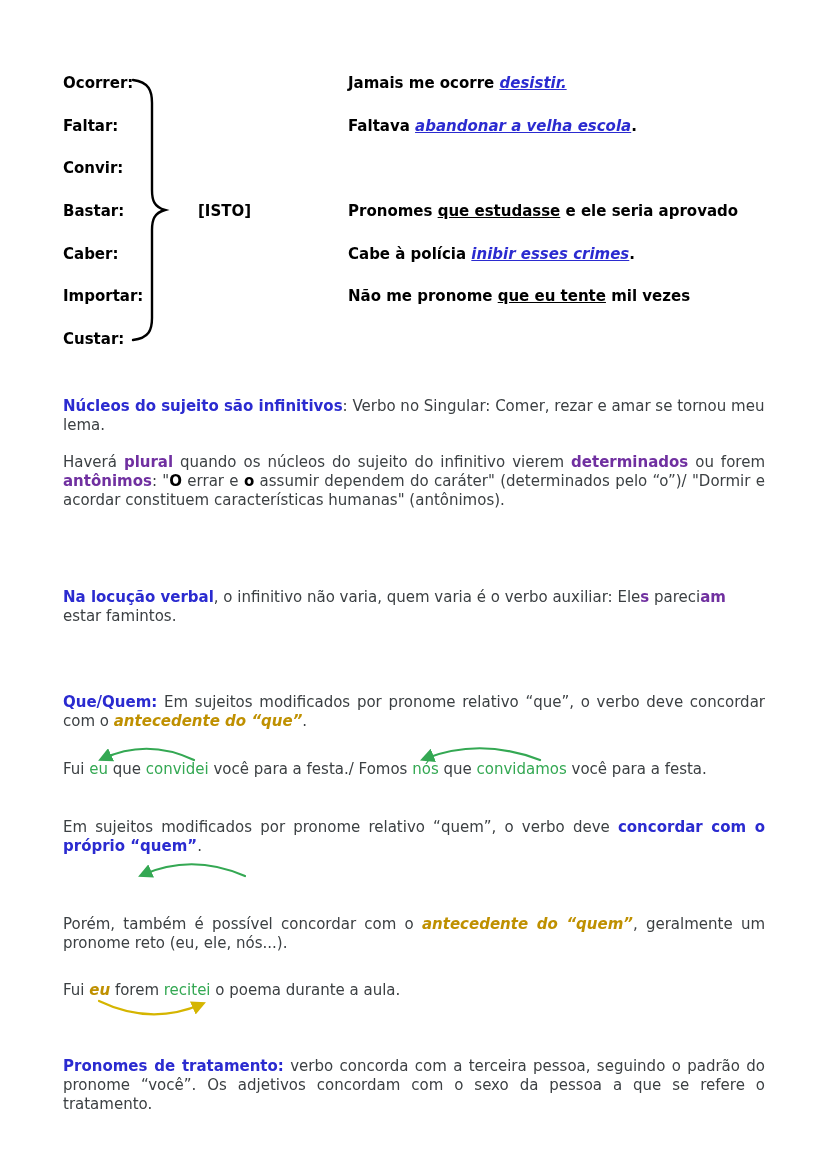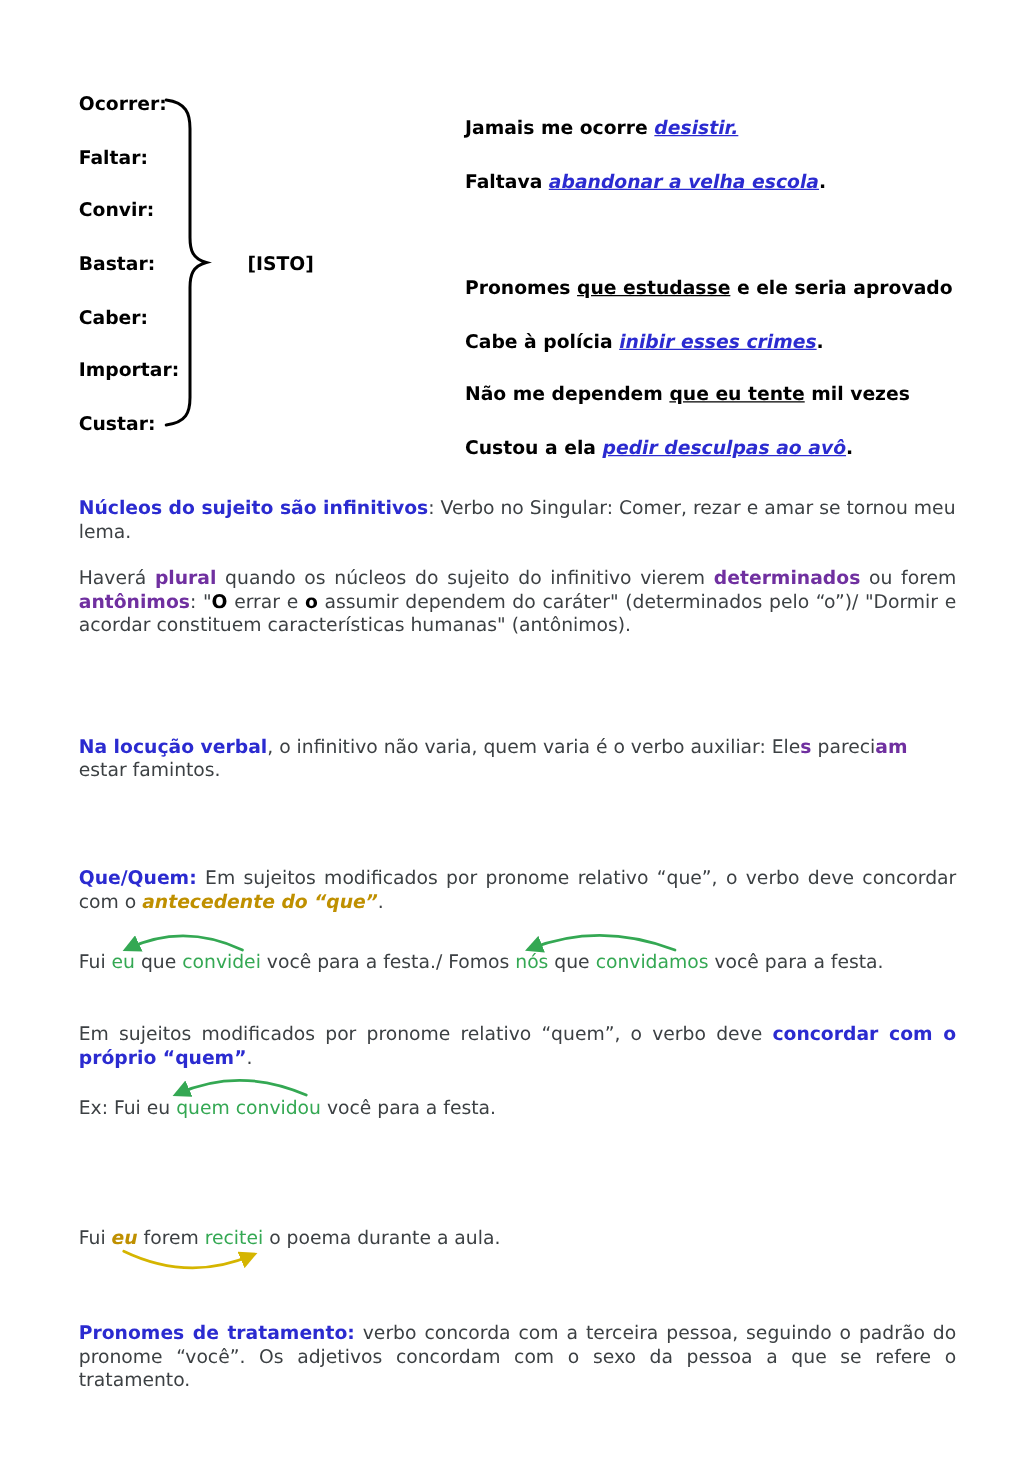--- a/index.html
+++ b/index.html
@@ -6,21 +6,21 @@
     --blue:#2b2bd0; --purple:#7030a0; --green:#34a853; --olive:#bf9000;
     --yellowArrow:#d5b500; --body:#3c4043; --black:#000; --pageBg:#fff;
   }
   html,body{margin:0;padding:0;background:#fff;}
   .page{
     position:relative; width:828px; height:1171px; background:var(--pageBg);
     font-family:"DejaVu Sans","Liberation Sans",sans-serif; overflow:hidden;
   }
   
   .vt-verb{position:absolute; left:63px; font-size:15px; font-weight:bold; color:var(--black); white-space:nowrap;}
-  .vt-ex{position:absolute; left:372px; font-size:15px; font-weight:bold; color:var(--black); white-space:nowrap;margin-top:19px;}
+  .vt-ex{position:absolute; left:348px; font-size:15px; font-weight:bold; color:var(--black); white-space:nowrap;}
   .isto{position:absolute; left:198px; top:202px; font-size:15px; font-weight:bold; color:var(--black);}
   
   .para,.sentence{position:absolute; left:63px; width:702px; font-size:15px; line-height:19px; color:var(--body);}
   .just{text-align:justify;}
   .sentence{white-space:nowrap;}
   
   .seg.plain{color:var(--body);}
   .seg.b{color:var(--black); font-weight:bold;}
   .seg.bu{color:var(--black); font-weight:bold; text-decoration:underline;}
   .seg.u{}
@@ -51,41 +51,40 @@
 
   <div class="vt-verb" style="top:159px">Convir:</div>
 
   <div class="vt-verb" style="top:202px">Bastar:</div>
   <div class="vt-ex" style="top:202px"><span class="seg b">Pronomes </span><span class="seg bu">que estudasse</span><span class="seg b"> e ele seria aprovado</span></div>
 
   <div class="vt-verb" style="top:245px">Caber:</div>
   <div class="vt-ex" style="top:245px"><span class="seg b">Cabe à polícia </span><span class="seg blue-biu">inibir esses crimes</span><span class="seg b">.</span></div>
 
   <div class="vt-verb" style="top:287px">Importar:</div>
-  <div class="vt-ex" style="top:287px"><span class="seg b">Não me dependem </span><span class="seg bu">que eu tente</span><span class="seg b"> mil vezes</span></div>
+  <div class="vt-ex" style="top:287px"><span class="seg b">Não me pronome </span><span class="seg bu">que eu tente</span><span class="seg b"> mil vezes</span></div>
 
   <div class="vt-verb" style="top:330px">Custar:</div>
-  <div class="vt-ex" style="top:330px"><span class="seg b">Custou a ela </span><span class="seg blue-biu">pedir desculpas ao avô</span><span class="seg b">.</span></div>
 
   <div class="isto">[ISTO]</div>
 
   <div class="para" style="top:397px"><span class="seg blue-b">Núcleos do sujeito são infinitivos</span><span class="seg plain">: Verbo no Singular: Comer, rezar e amar se torn</span><span class="seg u">ou</span><span class="seg plain"> meu lema.</span></div>
 
   <div class="para just" style="top:453px"><span class="seg plain">Haverá </span><span class="seg purple-b">plural</span><span class="seg plain"> quando os núcleos do sujeito do infinitivo vierem </span><span class="seg purple-b">determinados</span><span class="seg plain"> ou forem </span><span class="seg purple-b">antônimos</span><span class="seg plain">: "</span><span class="seg b">O</span><span class="seg plain"> errar e </span><span class="seg b">o</span><span class="seg plain"> assumir dependem do caráter" (determinados pelo “o”)/ "Dormir e acordar constituem características humanas" (antônimos).</span></div>
 
   <div class="para just" style="top:693px"><span class="seg blue-b">Que/Quem:</span><span class="seg plain"> Em sujeitos modificados por pronome relativo “que”, o verbo deve concordar com o </span><span class="seg olive-bi">antecedente do “que”</span><span class="seg plain">.</span></div>
 
   <div class="para" style="top:588px"><span class="seg blue-b">Na locução verbal</span><span class="seg plain">, o infinitivo não varia, quem varia é o verbo auxiliar: Ele</span><span class="seg purple-b">s</span><span class="seg plain"> pareci</span><span class="seg purple-b">am</span><span class="seg plain"> estar famintos.</span></div>
 
   <div class="sentence" style="top:760px"><span class="seg plain">Fui </span><span class="seg green">eu</span><span class="seg plain"> que </span><span class="seg green">convidei</span><span class="seg plain"> você para a festa./ Fomos </span><span class="seg green">nós</span><span class="seg plain"> que </span><span class="seg green">convidamos</span><span class="seg plain"> você para a festa.</span></div>
 
   <div class="para just" style="top:818px"><span class="seg plain">Em sujeitos modificados por pronome relativo “quem”, o verbo deve </span><span class="seg blue-b">concordar com o próprio “quem”</span><span class="seg plain">.</span></div>
 
-  <div class="sentence" style="top:877px"><span class="seg plain">Ex: Fui eu </span><span class="seg green">quem convidou</span><span class="seg plain"> você para a festa.</span></div>
 
+  <div class="para just" style="top:915px"><span class="seg plain">Porém, também é possível concordar com o </span><span class="seg olive-bi">antecedente do “quem”</span><span class="seg plain">, geralmente um pronome reto (eu, ele, nós...).</span></div>
 
   <div class="sentence" style="top:981px"><span class="seg plain">Fui </span><span class="seg olive-bi">eu</span><span class="seg plain"> forem </span><span class="seg green">recitei</span><span class="seg plain"> o poema durante a aula.</span></div>
 
   <div class="para just" style="top:1057px"><span class="seg blue-b">Pronomes de tratamento:</span><span class="seg plain"> verbo concorda com a terceira pessoa, seguindo o padrão do pronome “você”. Os adjetivos concordam com o sexo da pessoa a que se refere o tratamento.</span></div>
 
   <svg class="overlay" width="828" height="1171" viewBox="0 0 828 1171">
     <defs>
       <marker id="ah-green" viewBox="0 0 10 10" refX="7" refY="5" markerWidth="6.5" markerHeight="6.5" orient="auto">
         <path d="M0,0 L10,5 L0,10 z" class="ah-green-fill"></path>
       </marker>

